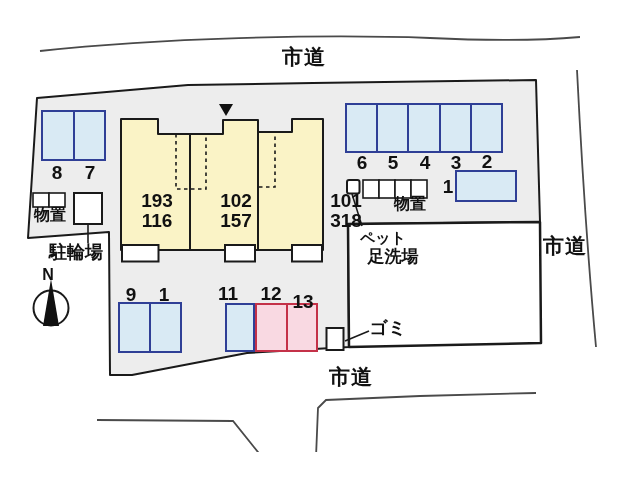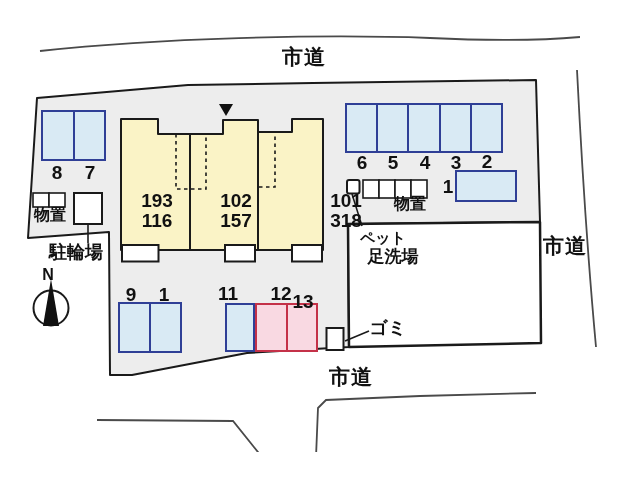--- a/index.html
+++ b/index.html
@@ -118,21 +118,21 @@
   <div class="lbl num-lbl" style="left:90px;top:173px;">7</div>
   <div class="lbl num-lbl" style="left:362px;top:163px;">6</div>
   <div class="lbl num-lbl" style="left:393px;top:163px;">5</div>
   <div class="lbl num-lbl" style="left:425px;top:163px;">4</div>
   <div class="lbl num-lbl" style="left:456px;top:163px;">3</div>
   <div class="lbl num-lbl" style="left:487px;top:162px;">2</div>
   <div class="lbl num-lbl" style="left:448px;top:187px;">1</div>
   <div class="lbl num-lbl" style="left:131px;top:295px;">9</div>
   <div class="lbl num-lbl" style="left:164px;top:295px;">1</div>
   <div class="lbl num-lbl" style="left:228px;top:294px;">11</div>
-  <div class="lbl num-lbl" style="left:271px;top:294px;margin-left:10px;">12</div>
+  <div class="lbl num-lbl" style="left:271px;top:294px;">12</div>
   <div class="lbl num-lbl" style="left:303px;top:294px;margin-top:8px;">13</div>
 
   <div class="lbl fac-lbl" style="left:50px;top:215px;">物置</div>
   <div class="lbl" style="left:72px;top:252px;font-size:18px;padding-left:8px;">駐輪場</div>
   <div class="lbl fac-lbl" style="left:410px;top:204px;">物置</div>
   <div class="lbl" style="left:383px;top:238px;font-size:15px;">ペット</div>
   <div class="lbl" style="left:393px;top:257px;font-size:17px;">足洗場</div>
   <div class="lbl" style="left:388px;top:329px;font-size:18px;font-family:Liberation Mono, monospace;">ゴミ</div>
   <div class="lbl" style="left:48px;top:275px;font-size:16px;">N</div>
 

